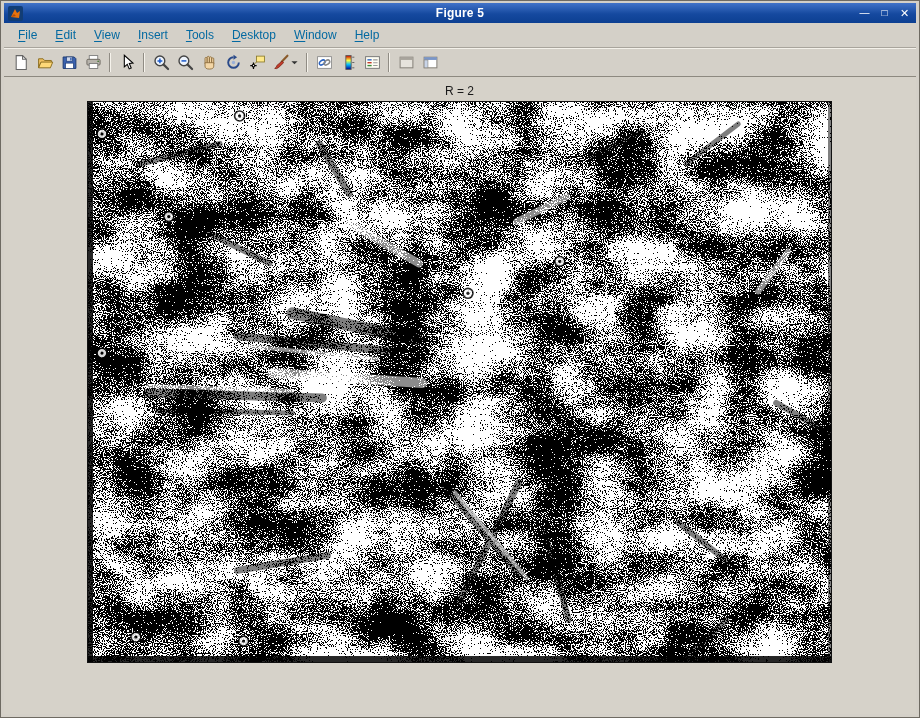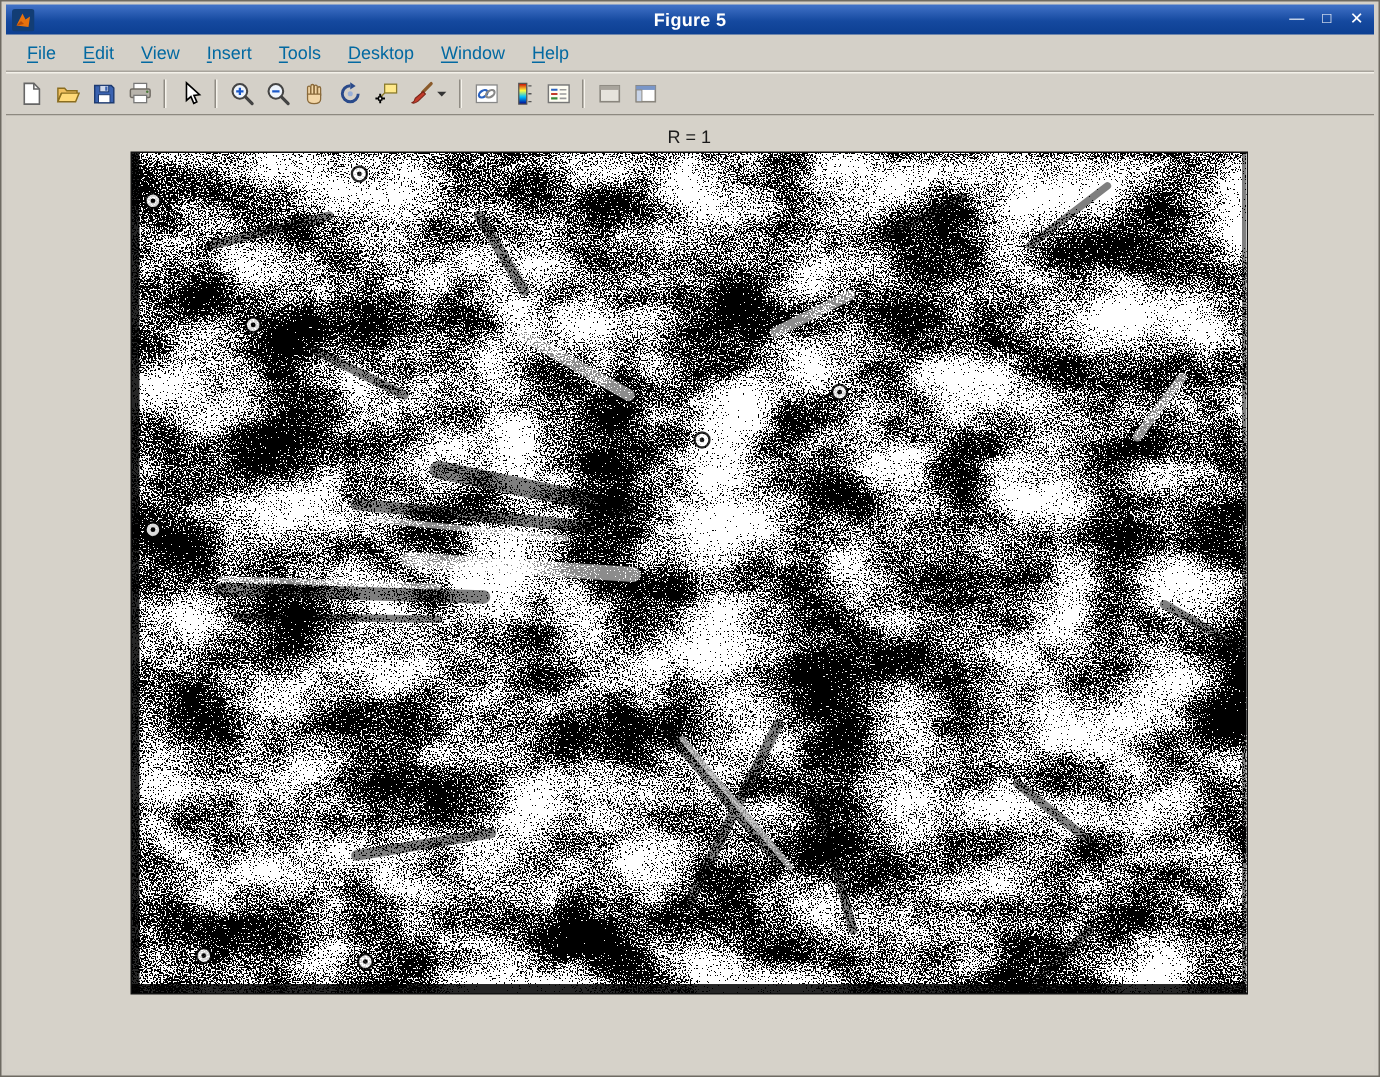--- a/index.html
+++ b/index.html
@@ -189,21 +189,21 @@
     <span class="tbtn">
       <svg class="ic" viewBox="0 0 16 16">
         <rect x="2" y="3" width="12" height="10" fill="#fff" stroke="#8a867e" stroke-width="1"></rect>
         <rect x="2" y="3" width="12" height="2.6" fill="#7a96c8"></rect>
         <rect x="2" y="5.6" width="3.6" height="7.4" fill="#c8d4e8" stroke="#8a867e" stroke-width="0.6"></rect>
       </svg>
     </span>
   </div>
 
   <div class="canvas">
-    <div class="fig-title">R = 1</div>
+    <div class="fig-title">R = 2</div>
 
     <div class="image-frame">
       <svg viewBox="0 0 745 562" preserveAspectRatio="none">
         <defs>
           <filter id="bwnoise" x="0" y="0" width="100%" height="100%">
             <feTurbulence type="fractalNoise" baseFrequency="0.9" numOctaves="2" seed="17" result="hi0"></feTurbulence>
             <feComponentTransfer in="hi0" result="hi">
                 <feFuncA type="table" tableValues="1 1"></feFuncA>
               </feComponentTransfer>
             <feTurbulence type="fractalNoise" baseFrequency="0.014 0.022" numOctaves="4" seed="7" result="lo0"></feTurbulence>

